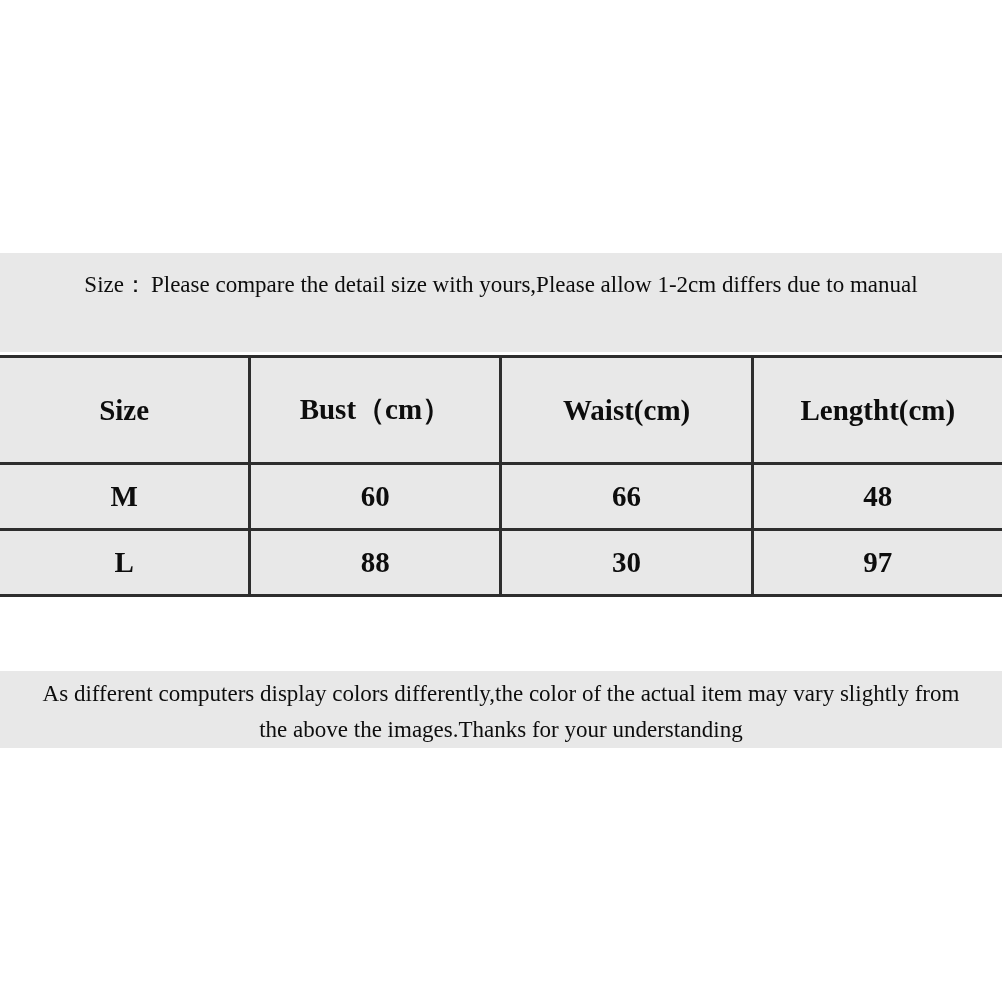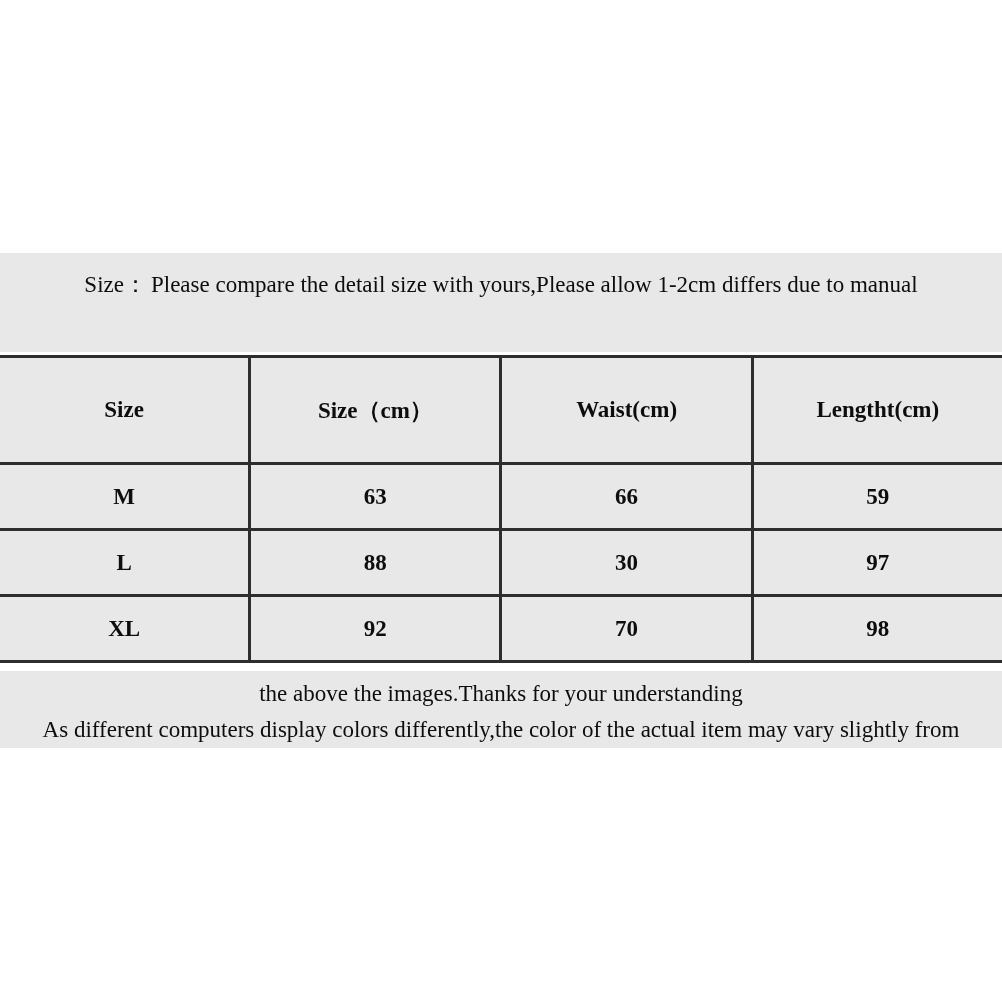--- a/index.html
+++ b/index.html
@@ -48,21 +48,21 @@
   }
   .size-table th, .size-table td {
     border-top: 3px solid #2d2d2d;
     border-bottom: 3px solid #2d2d2d;
     border-left: 3px solid #2d2d2d;
     border-right: 3px solid #2d2d2d;
     width: 25%;
     text-align: center;
     vertical-align: middle;
     font-weight: bold;
-    font-size: 23px;
+    font-size: 29px;
     color: #0d0d0d;
     padding: 0;
   }
   .size-table th:first-child, .size-table td:first-child { border-left: none; }
   .size-table th:last-child,  .size-table td:last-child  { border-right: none; }
   .size-table thead th { height: 104px; }
   .size-table tbody td { height: 63px; }
 </style>
 </head>
 <body>
@@ -70,45 +70,39 @@
 <div class="canvas">
 
   <section class="note-block note-top">
     <p class="note-line"><span class="size-label">Size：</span><span>Please compare the detail size with yours,Please allow 1-2cm differs due to manual</span></p>
   </section>
 
   <table class="size-table">
     <thead>
       <tr>
         <th>Size</th>
-        <th>Size（cm）</th>
+        <th>Bust（cm）</th>
         <th>Waist(cm)</th>
         <th>Lengtht(cm)</th>
       </tr>
     </thead>
     <tbody>
       <tr>
         <td>M</td>
-        <td>63</td>
+        <td>60</td>
         <td>66</td>
-        <td>59</td>
+        <td>48</td>
       </tr>
       <tr>
         <td>L</td>
         <td>88</td>
         <td>30</td>
         <td>97</td>
       </tr>
-      <tr>
-        <td>XL</td>
-        <td>92</td>
-        <td>70</td>
-        <td>98</td>
-      </tr>
     </tbody>
   </table>
 
   <section class="note-block note-bottom">
+    <p class="note-line">As different computers display colors differently,the color of the actual item may vary slightly from</p>
     <p class="note-line">the above the images.Thanks for your understanding</p>
-    <p class="note-line">As different computers display colors differently,the color of the actual item may vary slightly from</p>
   </section>
 
 </div>
 
 </body></html>

